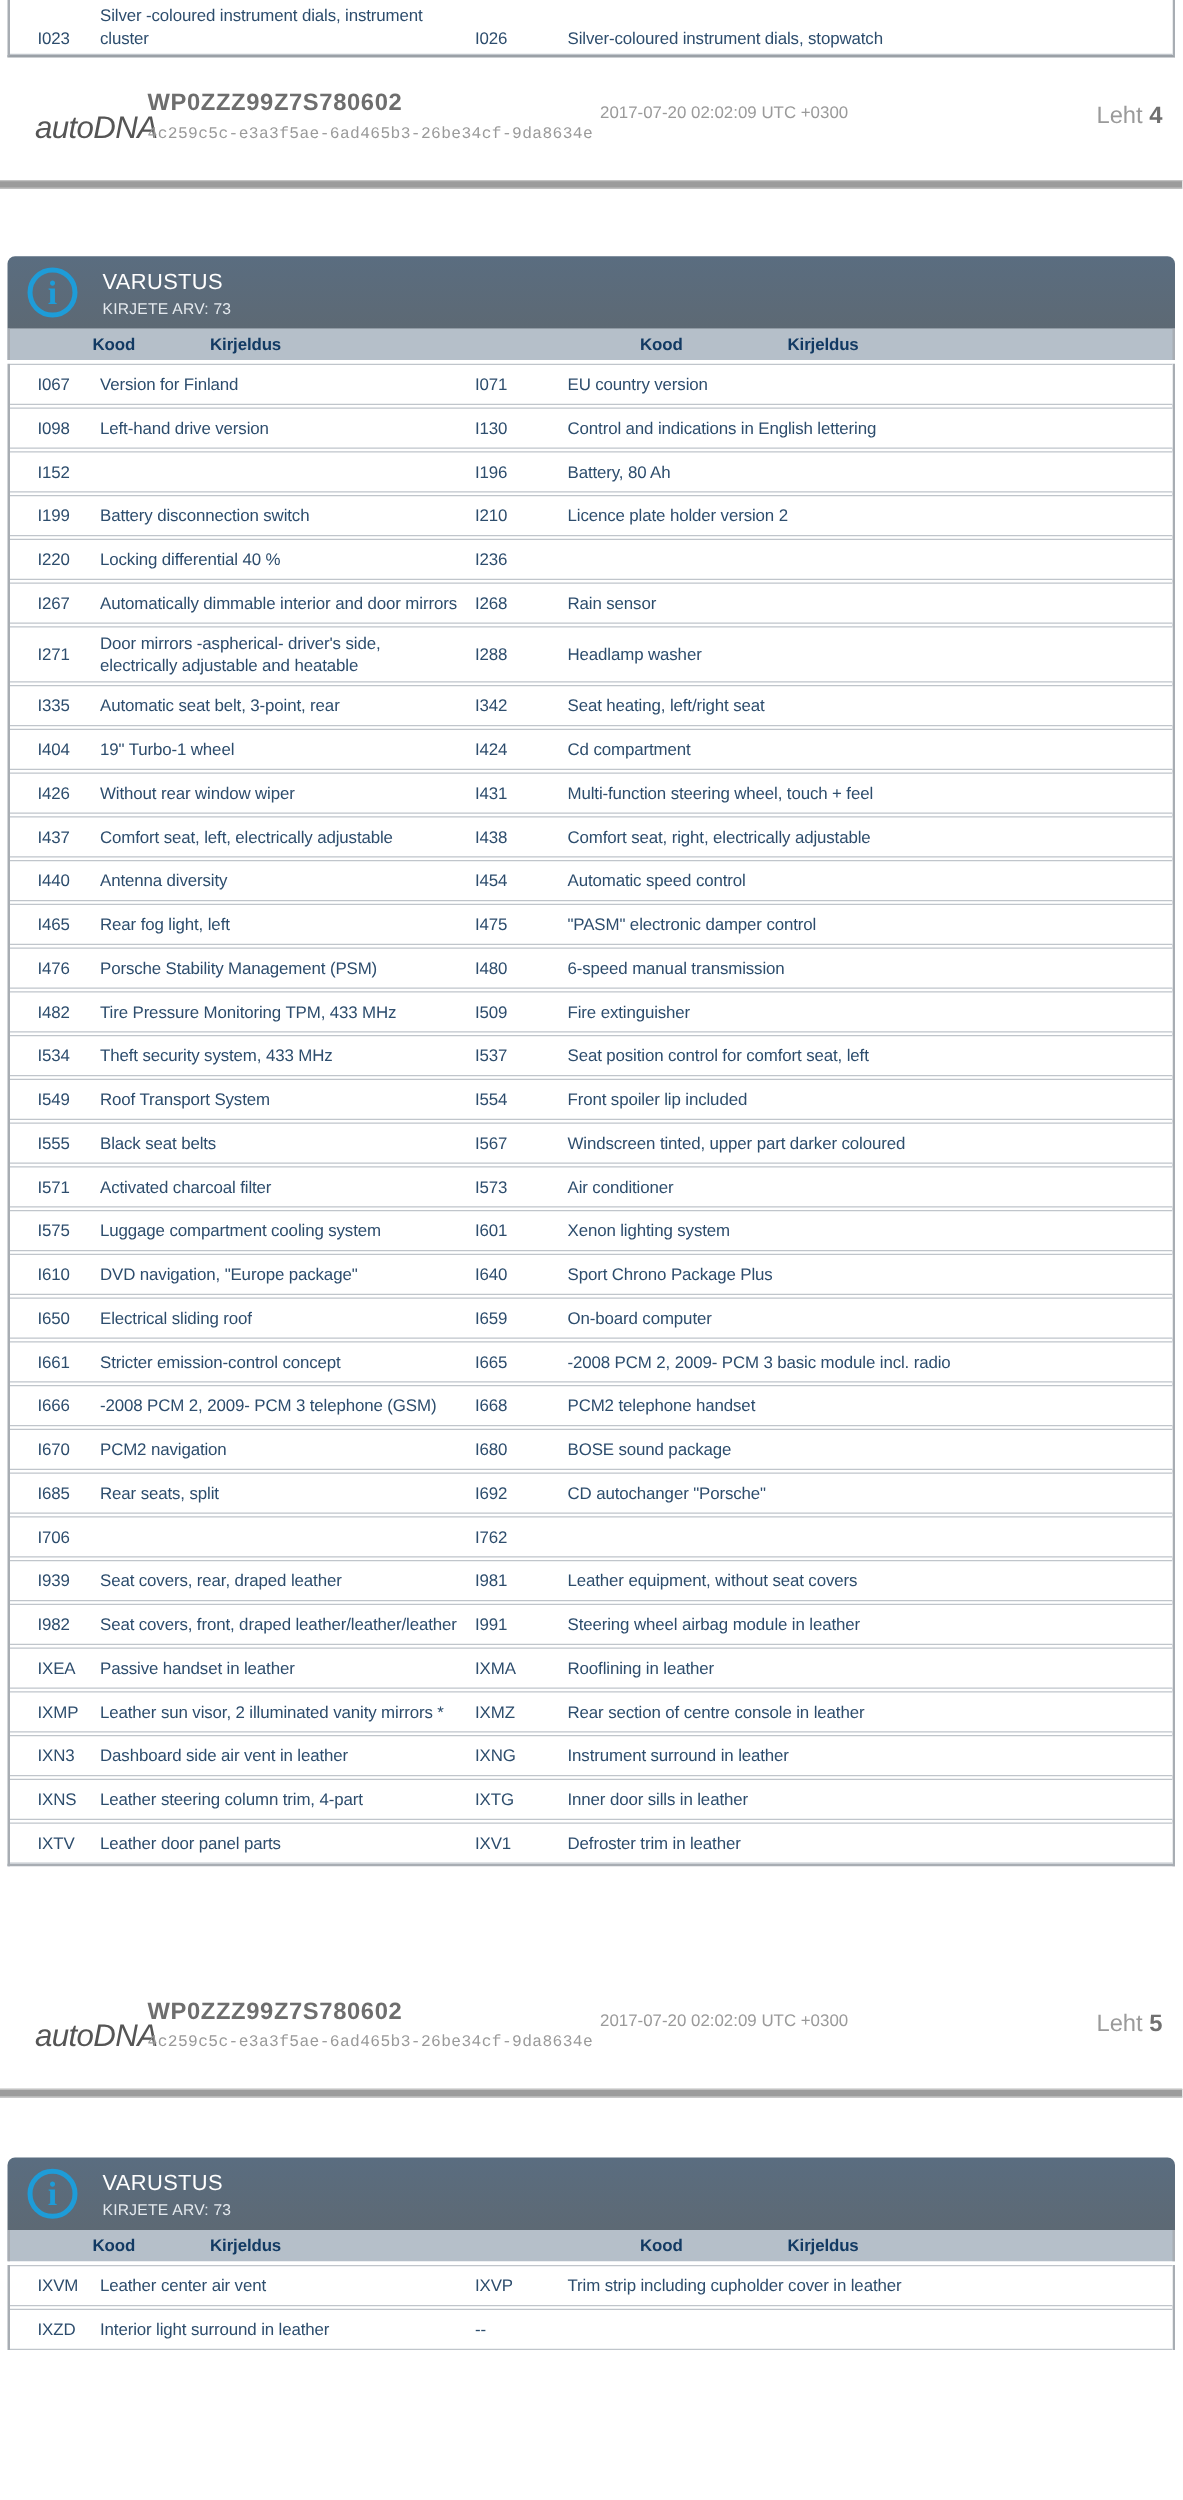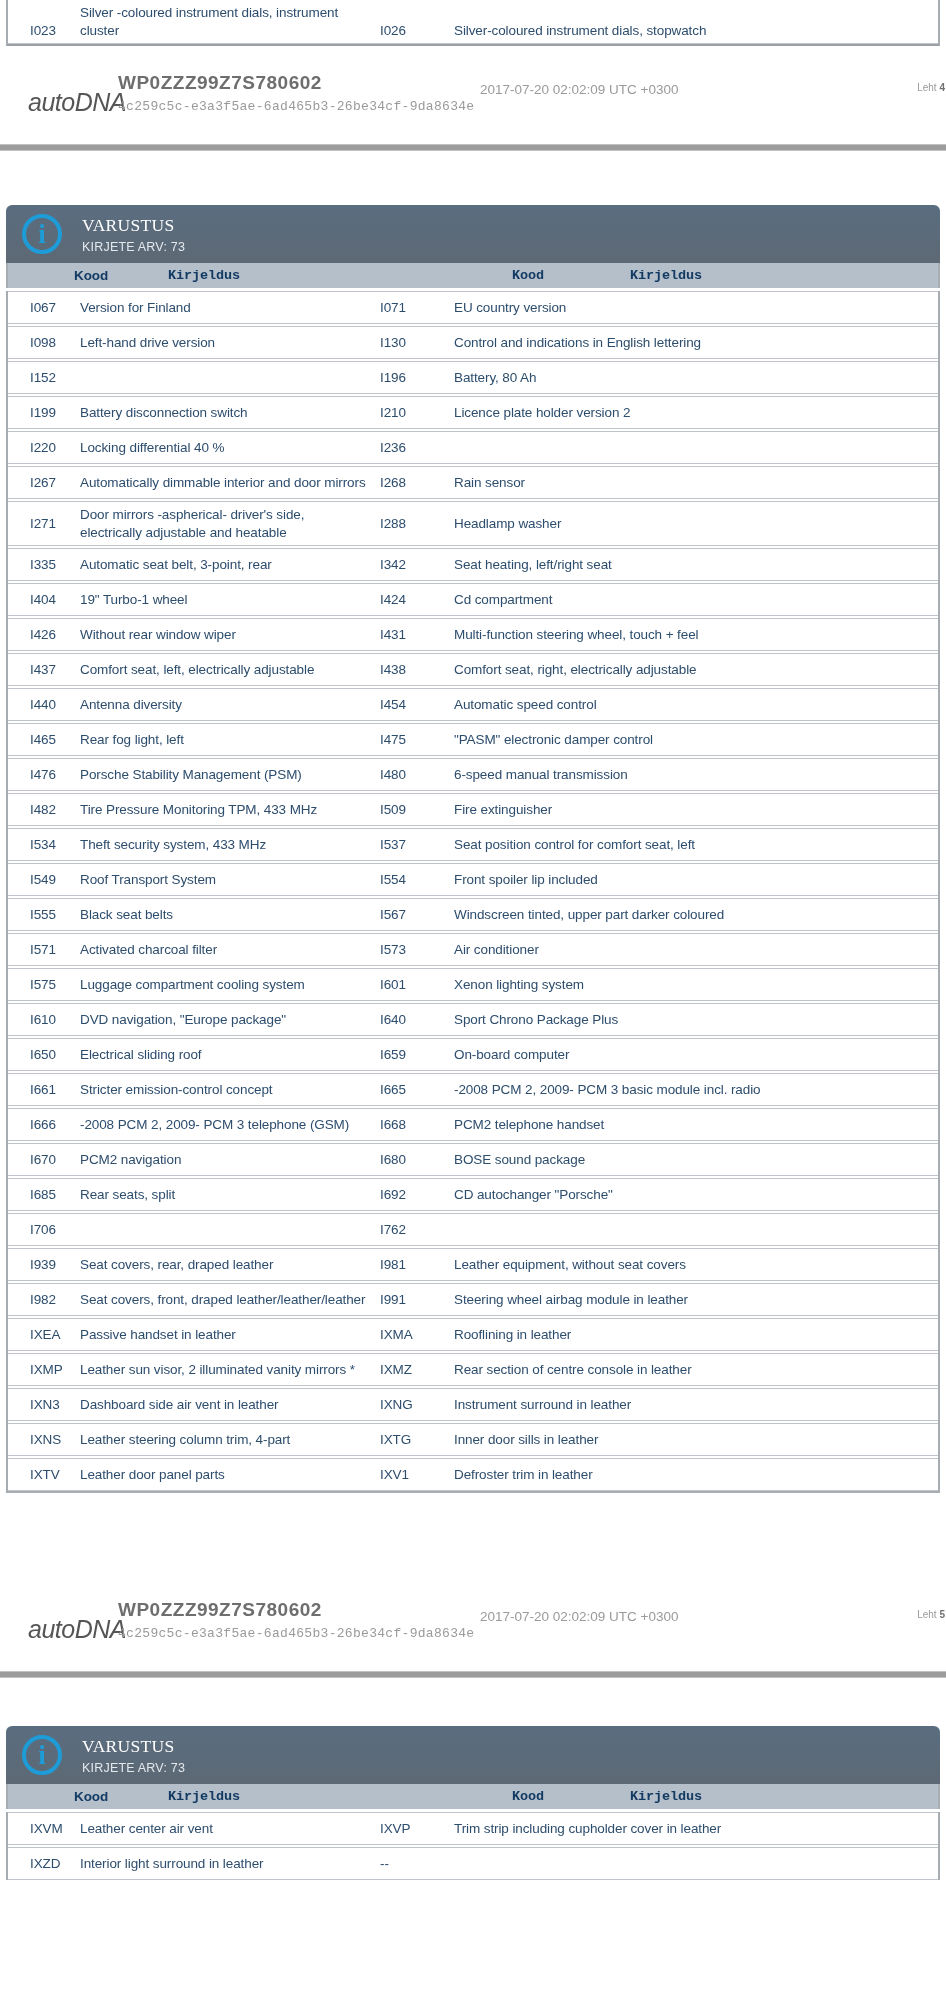--- a/index.html
+++ b/index.html
@@ -45,21 +45,21 @@
     display: flex;
     align-items: center;
     background: #b5bfc9;
     margin: 0 6px;
     border-left: 2px solid #a8adb3;
     border-right: 2px solid #a8adb3;
     height: 25px;
     margin-bottom: 3px;
   }
   .thead .cell { color: #123a63; font-weight: bold; font-size: 13.5px; margin-left: 44px; }
-  .thead .c-desc1, .thead .c-desc2, .thead .c-code2 { position: relative; font-family: Liberation Mono, monospace; }
+  .thead .c-desc1, .thead .c-desc2, .thead .c-code2 { position: relative; }
 
   
   .section-header {
     margin: 0 6px;
     height: 58px;
     background: linear-gradient(180deg, #5a6d80 0%, #5d6974 100%);
     border-radius: 6px 6px 0 0;
     display: flex;
     align-items: center;
     padding-left: 16px;
@@ -70,43 +70,43 @@
     border-radius: 50%;
     color: #1e9cd8;
     font-family: "Liberation Serif", "DejaVu Serif", serif;
     font-weight: bold;
     font-size: 27px;
     line-height: 32px;
     text-align: center;
     flex: none;
   }
   .sh-text { margin-left: 20px; }
-  .sh-title { color: #ffffff; font-size: 17.5px; letter-spacing: 0.3px; font-family: Liberation Serif, serif; }
+  .sh-title { color: #ffffff; font-size: 17.5px; letter-spacing: 0.3px; }
   .sh-sub   { color: #e4e9ee; font-size: 12.5px; margin-top: 4px; letter-spacing: 0.2px; }
 
   
   .report-footer { position: relative; height: 98px; }
   .brand {
     position: absolute; left: 28px; top: 42px;
     font-size: 25px; font-style: italic; color: #555555;
     letter-spacing: -0.5px;
   }
   .vin-block { position: absolute; left: 118px; top: 26px; }
   .vin { font-size: 19px; font-weight: bold; color: #6e6e6e; letter-spacing: 0.5px; }
   .hash {
     font-family: "Liberation Mono", "DejaVu Sans Mono", monospace;
     font-size: 13px; color: #9a9a9a; margin-top: 5px; letter-spacing: 0.3px;
   }
   .stamp {
     position: absolute; left: 480px; top: 36px;
     font-size: 13.5px; color: #9a9a9a;
   }
   .pageno {
-    position: absolute; right: 1px; top: 36px;
-    font-size: 10px; color: #9a9a9a;
+    position: absolute; right: 16px; top: 36px;
+    font-size: 19px; color: #9a9a9a;
   }
   .pageno b { color: #707070; font-weight: bold; }
 
   
   .separator {
     height: 7px;
     background: #9c9c9c;
     border-top: 1px solid #c2c2c2;
     border-bottom: 1px solid #c2c2c2;
   }

